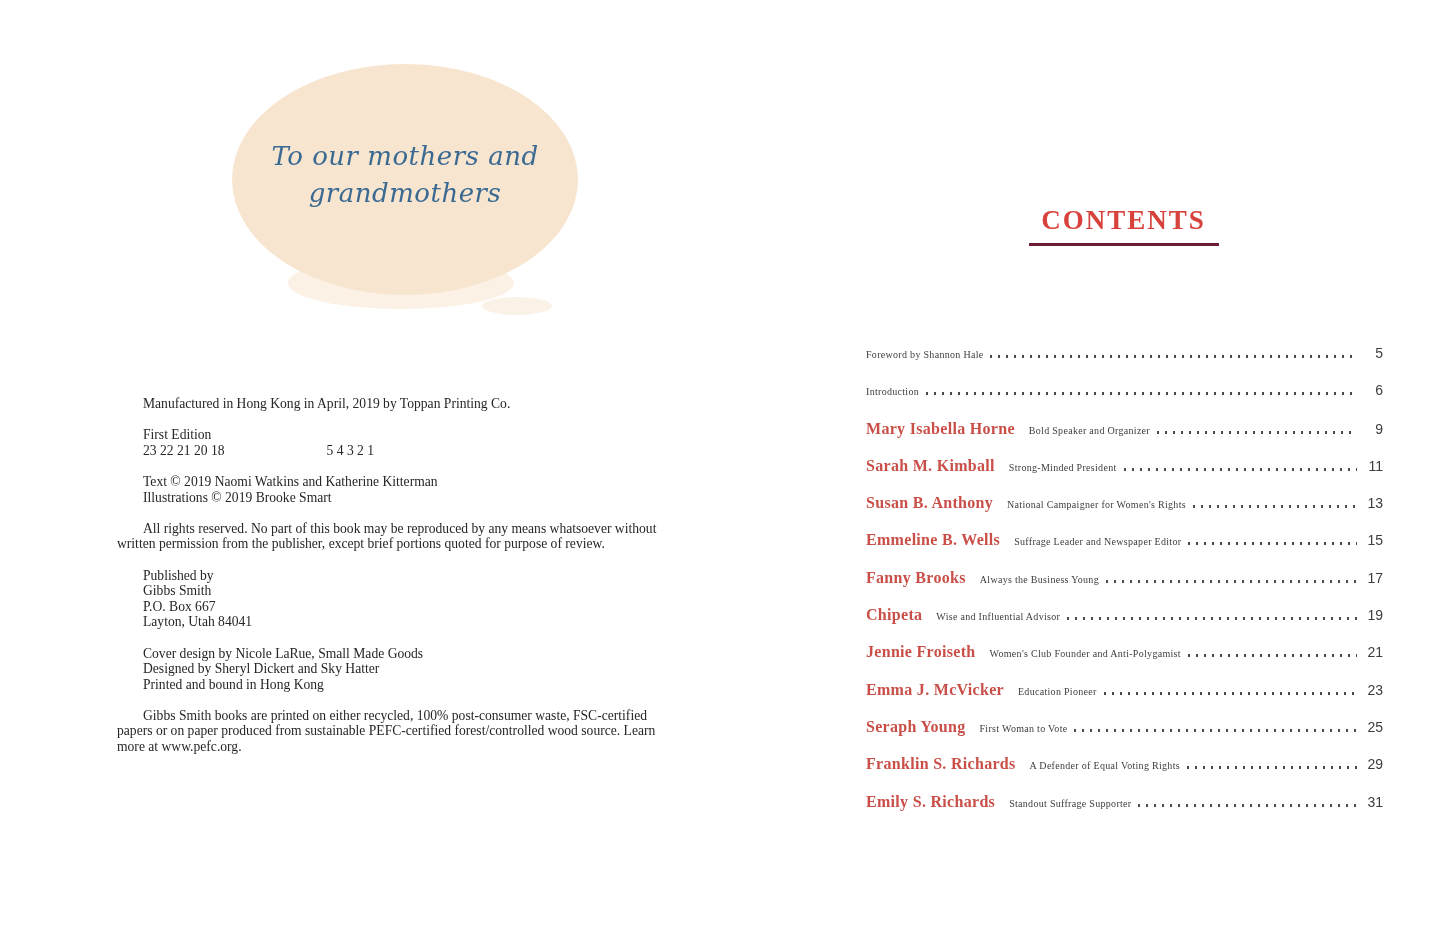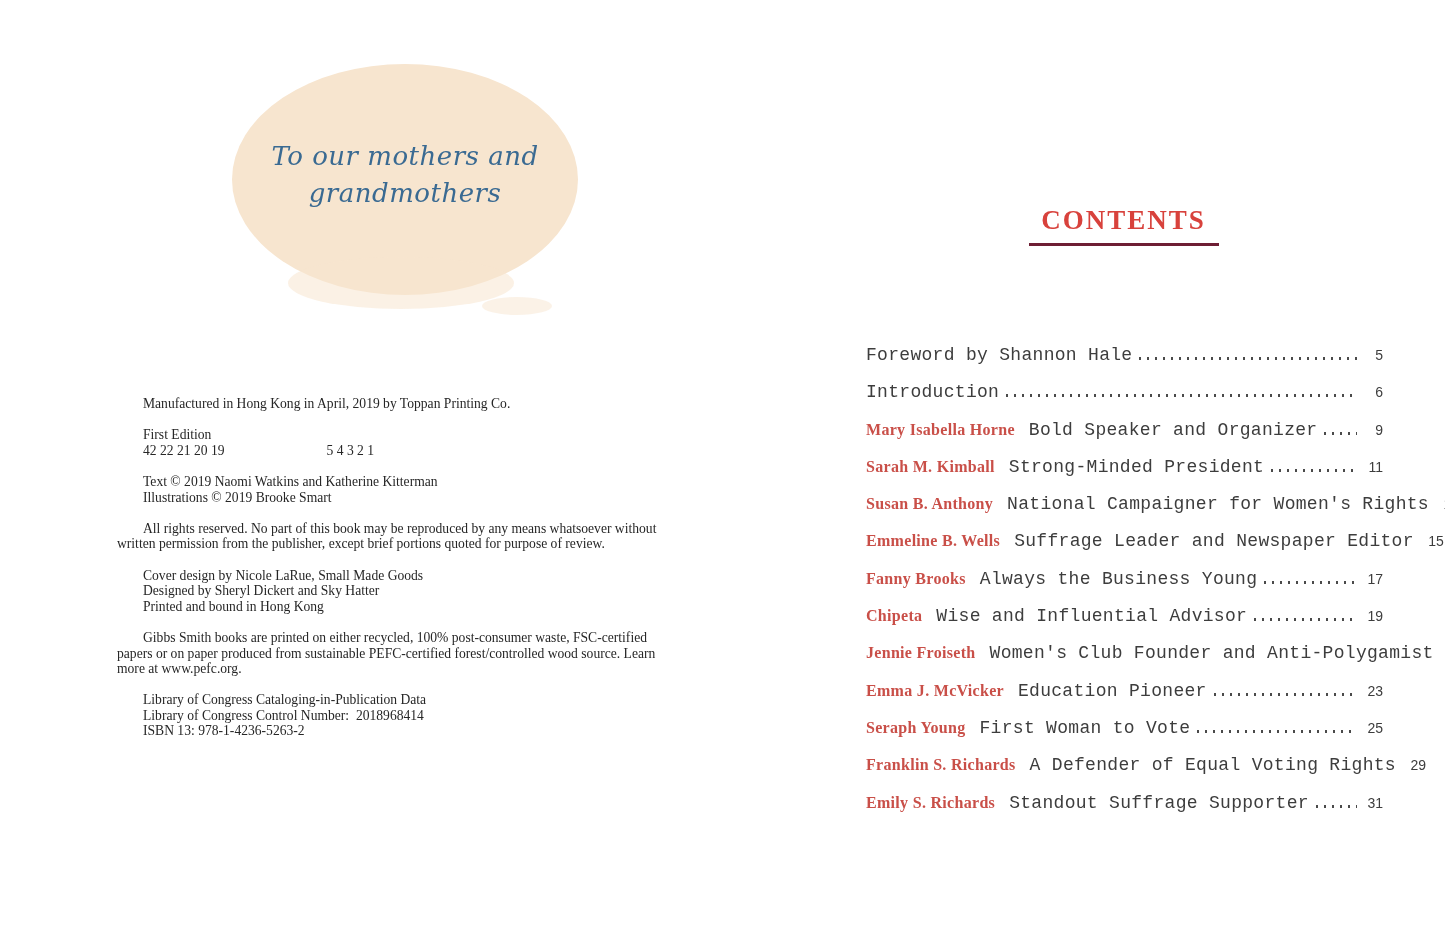--- a/index.html
+++ b/index.html
@@ -55,21 +55,21 @@
 
   .toc{position:absolute;left:826px;top:339px;width:517px;}
   .toc-row{
     display:flex;align-items:baseline;height:37.3px;box-sizing:border-box;padding-top:6px;
   }
   .toc-name{
     font-family:"Liberation Serif",serif;font-size:16px;color:var(--name_red);
     margin-right:14px;white-space:nowrap;letter-spacing:.3px;font-weight:bold;
   }
   .toc-label{
-    font-family:Liberation Mono, monospace;font-size:18px;color:var(--toc_ink);
+    font-family:Liberation Serif, serif;font-size:10px;color:var(--toc_ink);
     letter-spacing:.3px;white-space:nowrap;
   }
   .toc-leader{
     flex:1;height:3px;margin:0 4px;
     background-image:radial-gradient(circle,#4a4a4a 1.3px,transparent 1.5px);
     background-size:8px 3px;background-position:left bottom;background-repeat:repeat-x;
   }
   .toc-page{
     font-family:"Liberation Sans",sans-serif;font-size:14px;color:var(--toc_ink);
     min-width:22px;text-align:right;white-space:nowrap;
@@ -77,26 +77,27 @@
 </style>
 </head>
 <body>
 
 <div class="spread">
 
   <div class="blob"></div>
   <div class="dedication">To our mothers and grandmothers</div>
 
   <div class="colophon"><p class="p-first">Manufactured in Hong Kong in April, 2019 by Toppan Printing Co.</p><p class="p-all">First Edition
-42 22 21 20 19                              5 4 3 2 1</p><p class="p-all">Text © 2019 Naomi Watkins and Katherine Kitterman
-Illustrations © 2019 Brooke Smart</p><p class="p-first">All rights reserved. No part of this book may be reproduced by any means whatsoever without written permission from the publisher, except brief portions quoted for purpose of review.</p><p class="p-all">Cover design by Nicole LaRue, Small Made Goods
+23 22 21 20 18                              5 4 3 2 1</p><p class="p-all">Text © 2019 Naomi Watkins and Katherine Kitterman
+Illustrations © 2019 Brooke Smart</p><p class="p-first">All rights reserved. No part of this book may be reproduced by any means whatsoever without written permission from the publisher, except brief portions quoted for purpose of review.</p><p class="p-all">Published by
+Gibbs Smith
+P.O. Box 667
+Layton, Utah 84041</p><p class="p-all">Cover design by Nicole LaRue, Small Made Goods
 Designed by Sheryl Dickert and Sky Hatter
-Printed and bound in Hong Kong</p><p class="p-first">Gibbs Smith books are printed on either recycled, 100% post-consumer waste, FSC-certified papers or on paper produced from sustainable PEFC-certified forest/controlled wood source. Learn more at www.pefc.org.</p><p class="p-all">Library of Congress Cataloging-in-Publication Data
-Library of Congress Control Number:  2018968414
-ISBN 13: 978-1-4236-5263-2</p></div>
+Printed and bound in Hong Kong</p><p class="p-first">Gibbs Smith books are printed on either recycled, 100% post-consumer waste, FSC-certified papers or on paper produced from sustainable PEFC-certified forest/controlled wood source. Learn more at www.pefc.org.</p></div>
 
   <div class="contents-head">
     <div class="contents-title">CONTENTS</div>
     <div class="contents-rule"></div>
   </div>
 
   <div class="toc">
   <div class="toc-row">
 
     <span class="toc-label">Foreword by Shannon Hale</span>

